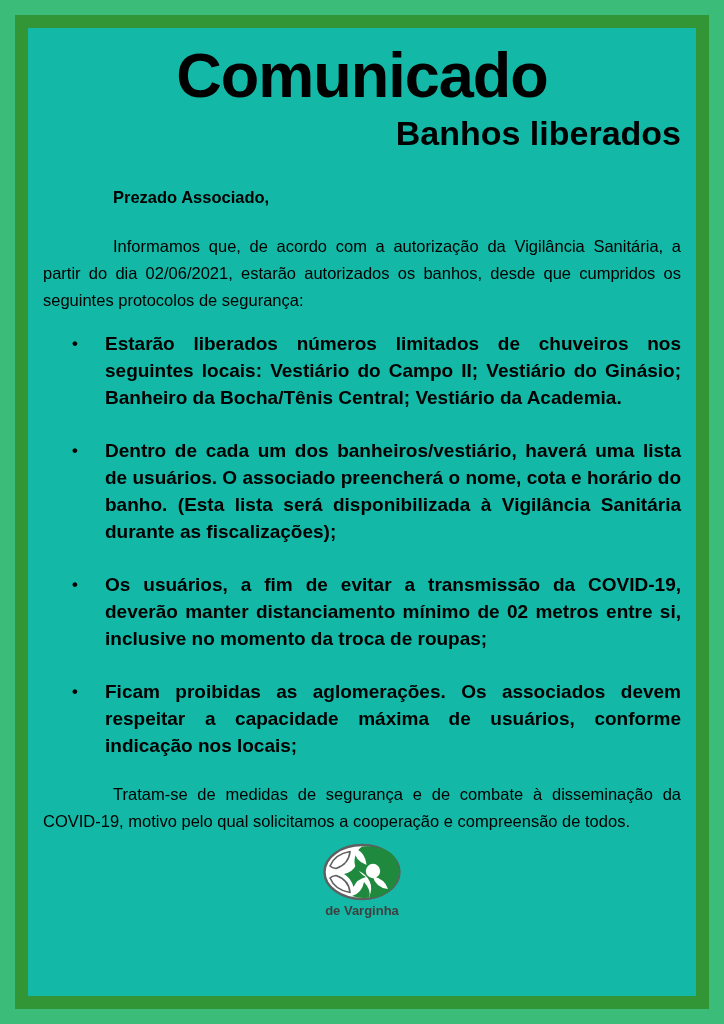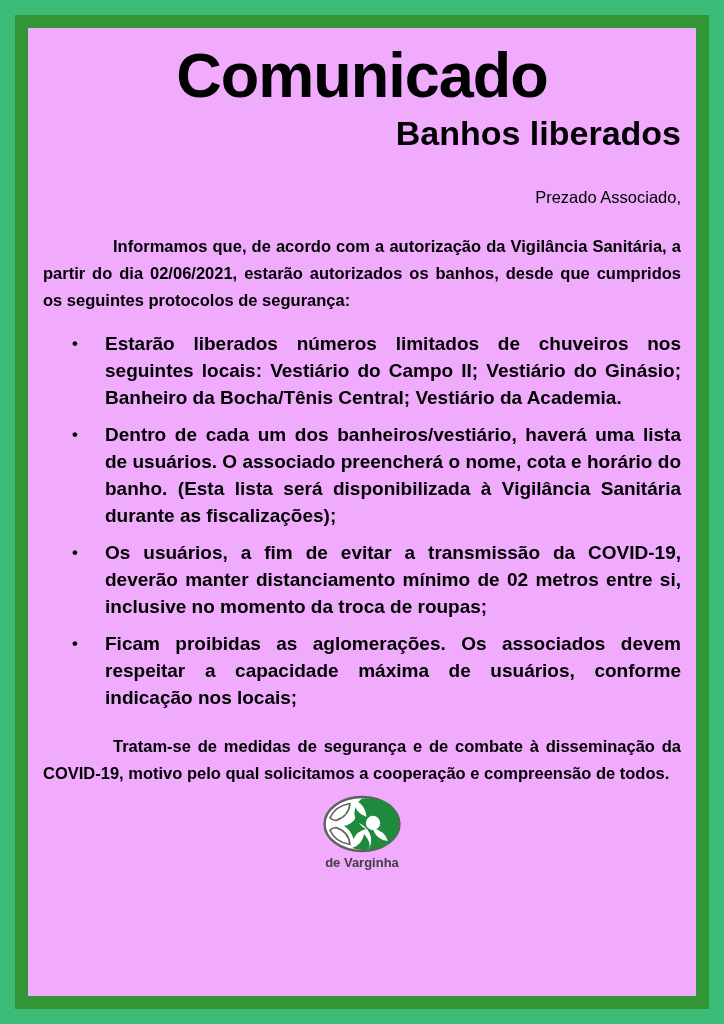--- a/index.html
+++ b/index.html
@@ -17,21 +17,21 @@
     box-sizing: border-box;
     background: #3bbd79;           
     padding: 15px;
     overflow: hidden;
   }
   .frame-inner {
     box-sizing: border-box;
     width: 100%;
     height: 100%;
     border: 13px solid #339636;    
-    background: #f0abfc;
+    background: #14b8a6;
     overflow: hidden;
   }
   .content {
     box-sizing: border-box;
     padding: 0 15px;
     color: #000000;
   }
   .title {
     margin: 16px 0 0 0;
     text-align: center;
@@ -44,48 +44,47 @@
     margin: 8px 0 0 0;
     text-align: right;
     font-size: 34px;
     line-height: 1.1;
     font-weight: bold;
   }
   .salutation {
     margin: 32px 0 0 0;
     padding-left: 70px;
     font-size: 16.5px;
-    font-weight: normal;
+    font-weight: bold;
     line-height: 27px;
-    text-align: right;
   }
   .para {
     margin: 22px 0 0 0;
     font-size: 16.5px;
-    font-weight: bold;
+    font-weight: normal;
     line-height: 27px;
     text-align: justify;
     text-indent: 70px;
   }
   ul.protocols {
     margin: 16px 0 0 0;
     padding: 0;
     list-style: none;
   }
   ul.protocols li {
     position: relative;
     padding-left: 62px;
     margin: 0;
     font-size: 19px;
     font-weight: bold;
     line-height: 27px;
     text-align: justify;
   }
   ul.protocols li + li {
-    margin-top: 10px;
+    margin-top: 26px;
   }
   ul.protocols li::before {
     content: "\2022";
     position: absolute;
     left: 29px;
     top: 0;
     font-size: 16.5px;
     line-height: 27px;
   }
   .logo-block {

